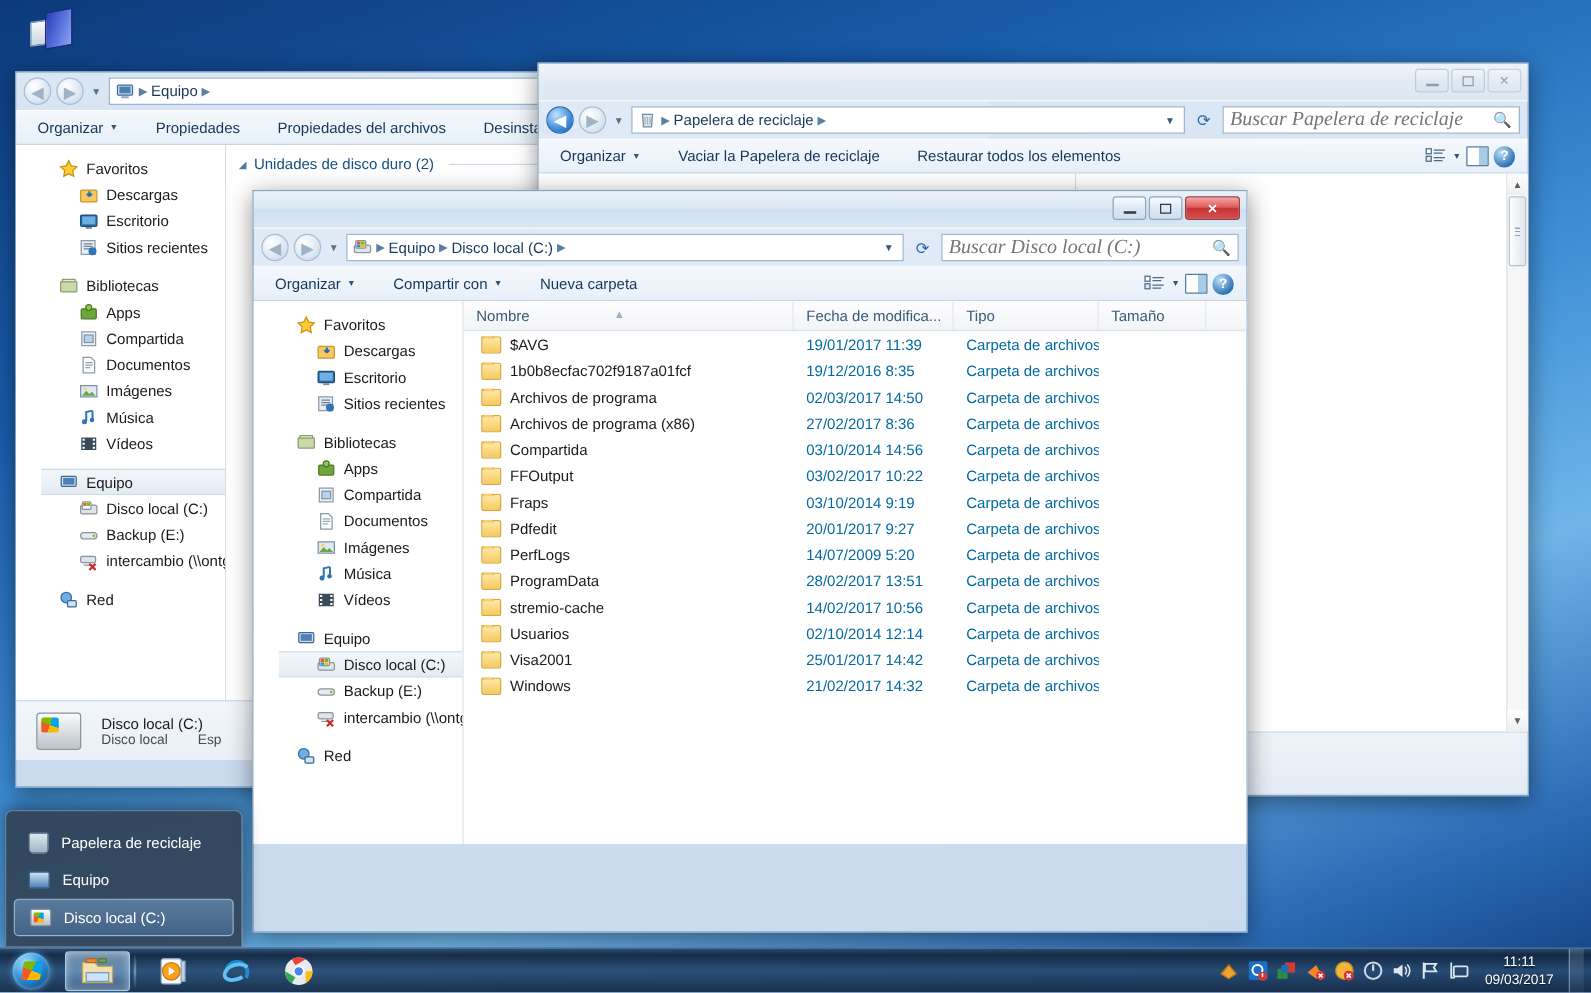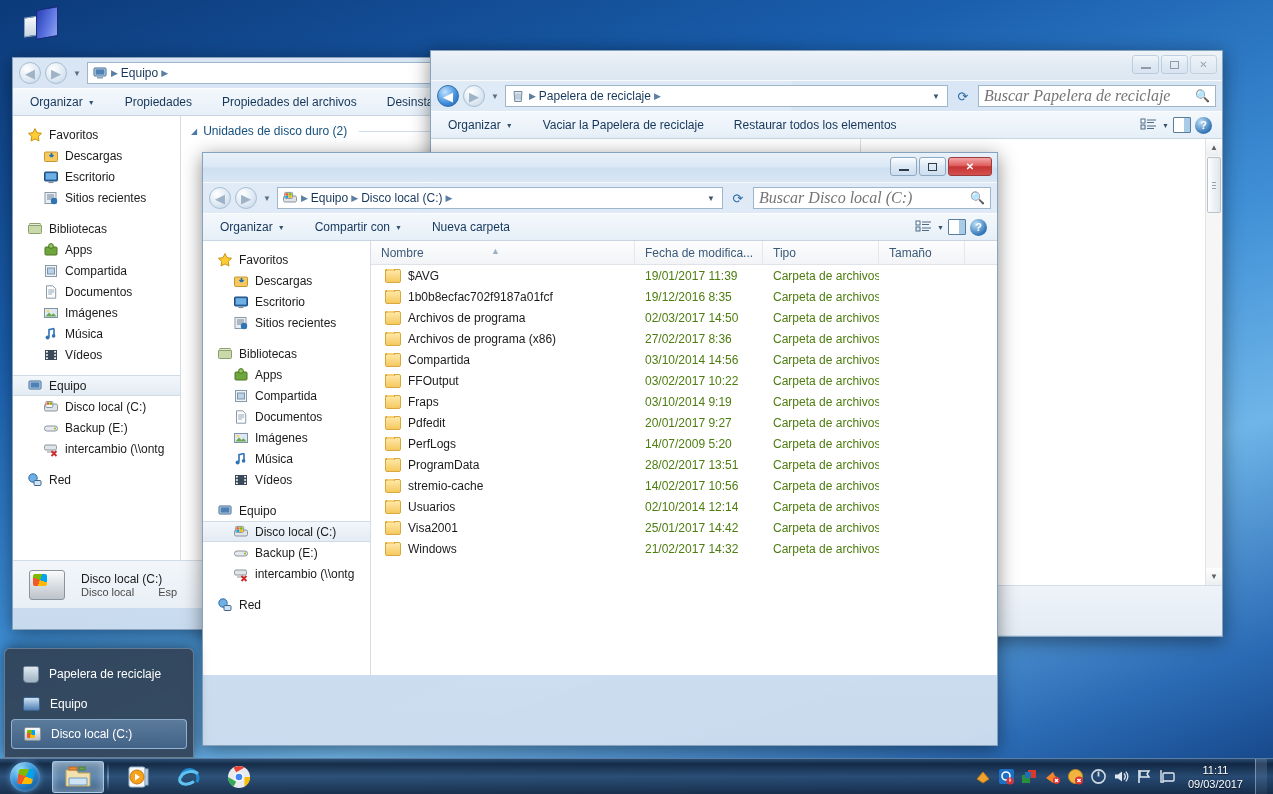--- a/index.html
+++ b/index.html
@@ -122,21 +122,21 @@
   .ic-help { width:17px;height:17px;border-radius:50%;
              background:radial-gradient(circle at 35% 30%,#bfe0f7,#2f74b5 70%);
              color:#fff;font-size:11px;font-weight:bold;display:flex;align-items:center;justify-content:center;}
 
   
   .wbody { display:flex; background:#fff; }
   .navpane {
     width: 168px; flex:none; background:#fff;
     border-right:1px solid #d8dde3; padding: 8px 0 0 0; overflow:hidden;
   }
-  .ngroup { margin-bottom: 10px; }
+  .ngroup { margin-bottom: 10px; padding-left: 20px; }
   .nrow {
     display:flex; align-items:center; gap:6px; height:21px;
     padding-left: 14px; font-size:12px; color:#1a1a1a; white-space:nowrap;
   }
   .nrow.child { padding-left: 30px; }
   .nrow.sel {
     background: linear-gradient(180deg,#f3f7fb,#e3ebf3);
     border:1px solid #cfdbe7; border-left:none; border-right:none;
   }
   .nicon { width:16px; height:16px; flex:none; display:inline-block; }
@@ -149,21 +149,21 @@
   }
   .colhead > div { padding-left:10px; border-right:1px solid #e4e8ec; height:24px; line-height:24px; overflow:hidden; white-space:nowrap;}
   .c-name { width: 264px; position:relative; }
   .c-date { width: 128px; }
   .c-type { width: 116px; }
   .c-size { width: 86px; }
   .sortarrow { position:absolute; left:120px; top:-2px; color:#9ab0c4; font-size:9px; }
   .frow { display:flex; height:21px; align-items:center; font-size:12px; color:#1b1b1b; }
   .frow > div { padding-left:10px; overflow:hidden; white-space:nowrap; }
   .frow .c-name { display:flex; align-items:center; gap:7px; padding-left:14px; }
-  .frow .c-date, .frow .c-type { color:#4d7c0f; }
+  .frow .c-date, .frow .c-type { color:#0369a1; }
   .folderico {
     width:16px; height:14px; flex:none; position:relative;
     background: linear-gradient(180deg,#ffe9a8,#f5c960);
     border:1px solid #d8a83c; border-radius:1px 2px 2px 2px;
   }
   .folderico:before {
     content:''; position:absolute; left:0; top:-3px; width:7px; height:3px;
     background:#f5cf72; border:1px solid #d8a83c; border-bottom:none; border-radius:1px 1px 0 0;
   }
 

